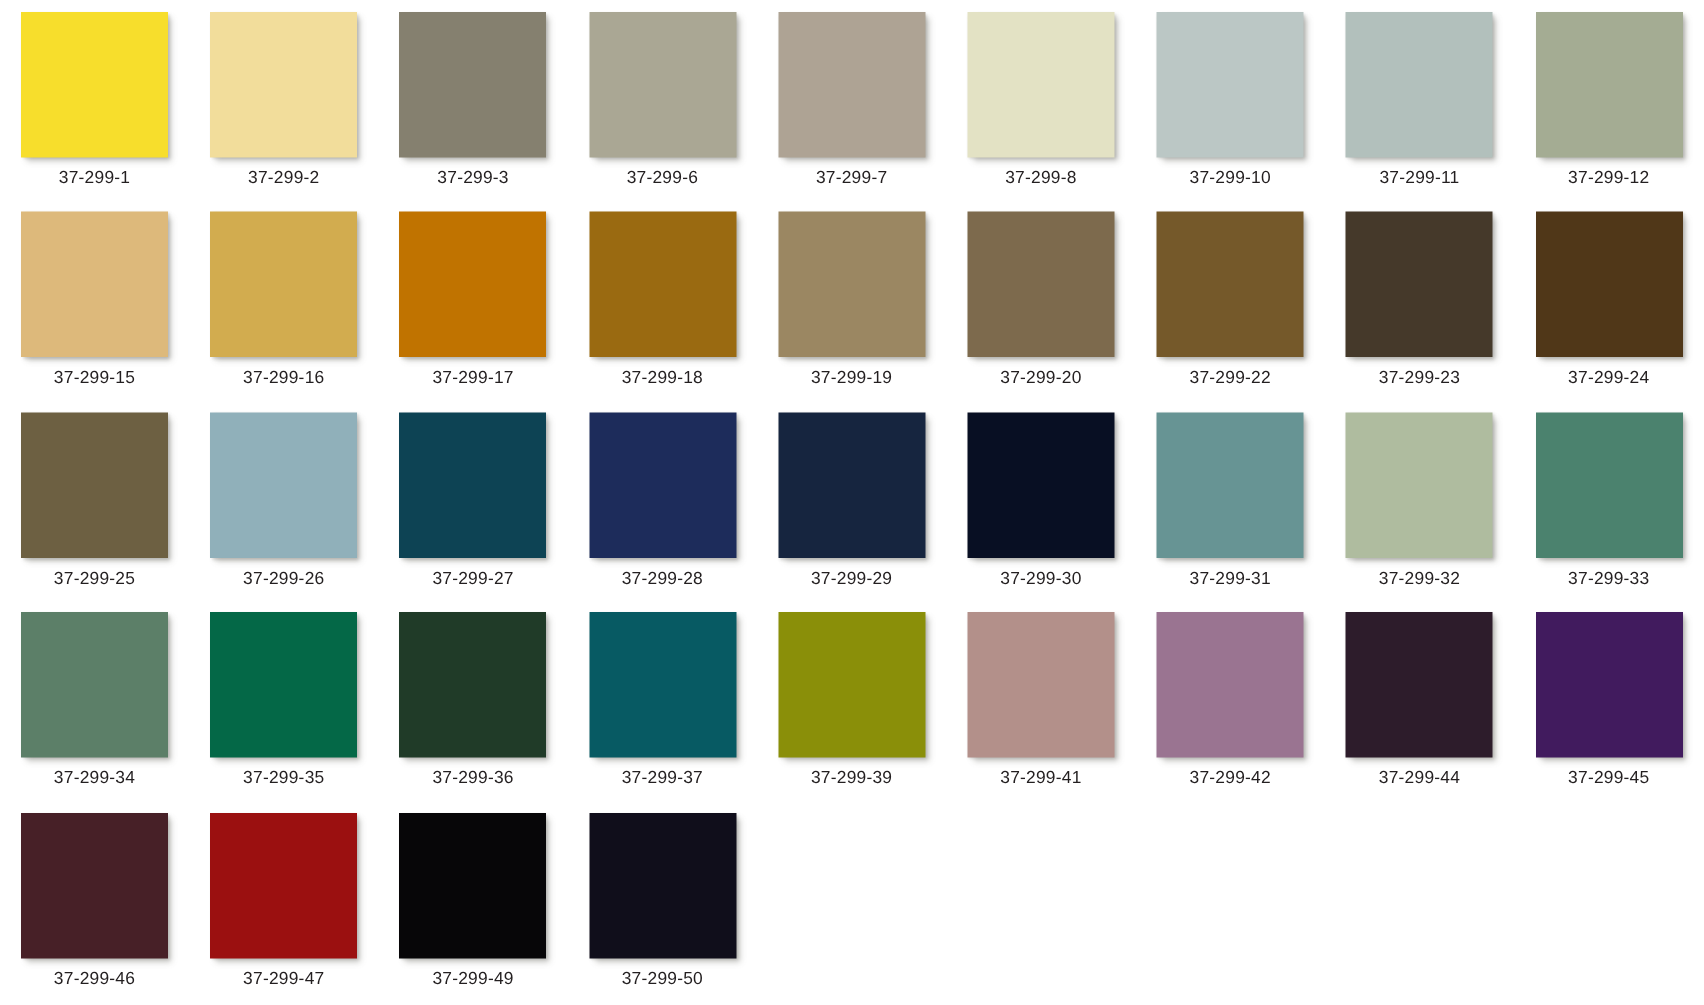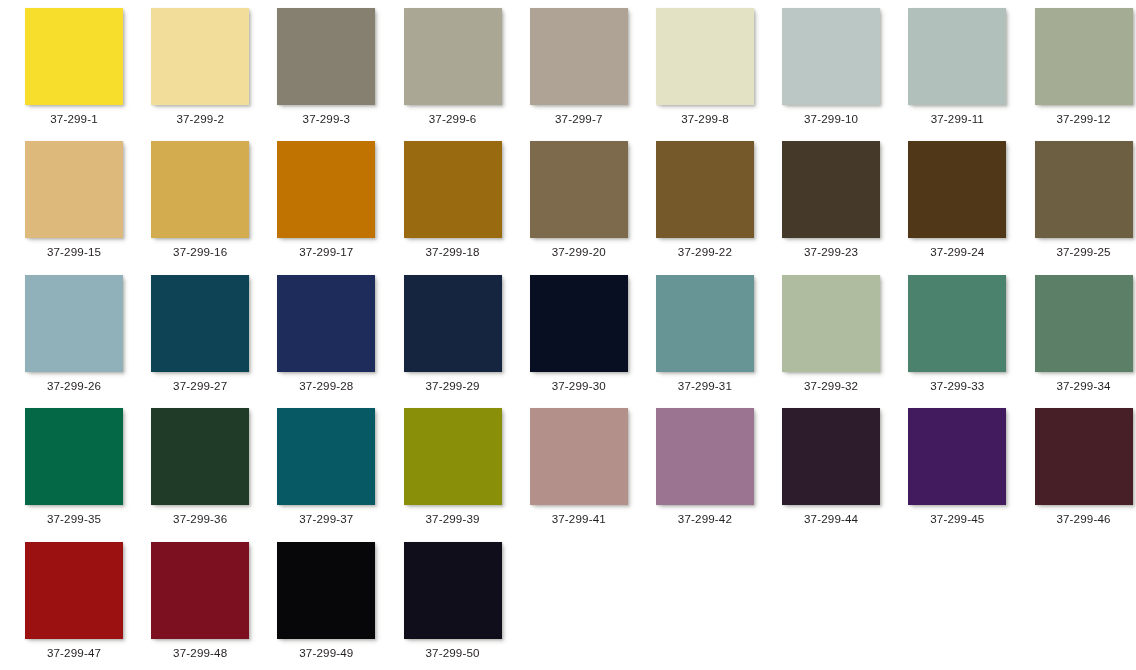--- a/index.html
+++ b/index.html
@@ -18,21 +18,21 @@
 
   #swatch-grid {
     position: relative;
     width: 1136px;
     height: 670px;
     display: grid;
     grid-template-columns: repeat(9, 126.2px);
     grid-template-rows: repeat(5, 133.4px);
     justify-content: start;
     align-content: start;
-    padding-left: 12px;
+    padding-left: 1px;
     box-sizing: border-box;
   }
 
   .swatch-cell {
     position: relative;
     width: 126.2px;
     height: 133.4px;
     box-sizing: border-box;
   }
 
@@ -111,20 +111,24 @@
     </div>
     <div class="swatch-cell">
       <div class="chip" style="background-color: rgb(192, 115, 0);"></div>
       <div class="chip-label">37-299-17</div>
     </div>
     <div class="swatch-cell">
       <div class="chip" style="background-color: rgb(154, 106, 17);"></div>
       <div class="chip-label">37-299-18</div>
     </div>
     <div class="swatch-cell">
+      <div class="chip" style="background-color: rgb(155, 135, 98);"></div>
+      <div class="chip-label">37-299-19</div>
+    </div>
+    <div class="swatch-cell">
       <div class="chip" style="background-color: rgb(125, 106, 77);"></div>
       <div class="chip-label">37-299-20</div>
     </div>
     <div class="swatch-cell">
       <div class="chip" style="background-color: rgb(117, 89, 42);"></div>
       <div class="chip-label">37-299-22</div>
     </div>
     <div class="swatch-cell">
       <div class="chip" style="background-color: rgb(69, 57, 42);"></div>
       <div class="chip-label">37-299-23</div>
@@ -207,24 +211,20 @@
     </div>
     <div class="swatch-cell">
       <div class="chip" style="background-color: rgb(71, 32, 39);"></div>
       <div class="chip-label">37-299-46</div>
     </div>
     <div class="swatch-cell">
       <div class="chip" style="background-color: rgb(155, 16, 16);"></div>
       <div class="chip-label">37-299-47</div>
     </div>
     <div class="swatch-cell">
-      <div class="chip" style="background-color: rgb(125, 16, 32);"></div>
-      <div class="chip-label">37-299-48</div>
-    </div>
-    <div class="swatch-cell">
       <div class="chip" style="background-color: rgb(7, 6, 8);"></div>
       <div class="chip-label">37-299-49</div>
     </div>
     <div class="swatch-cell">
       <div class="chip" style="background-color: rgb(16, 14, 27);"></div>
       <div class="chip-label">37-299-50</div>
     </div>
   </div>
 
 </body></html>

